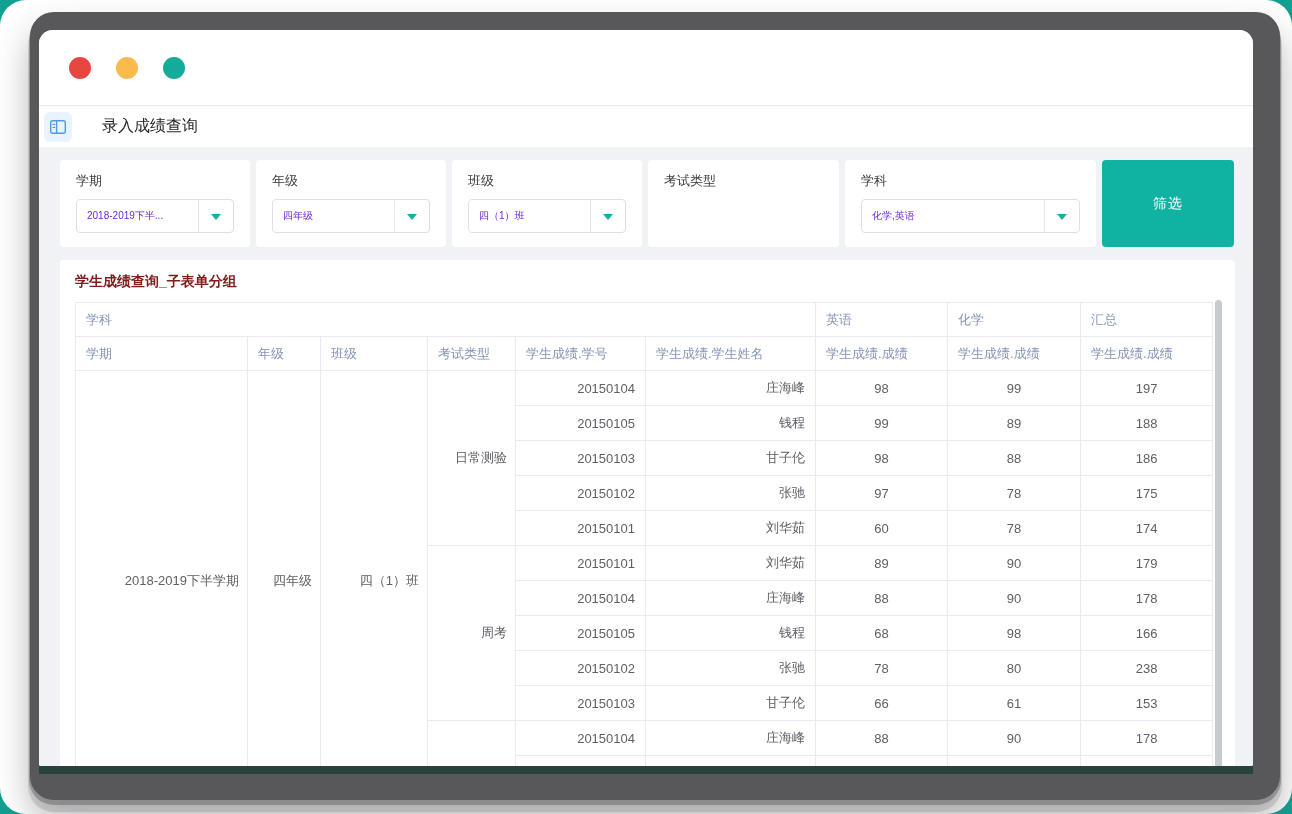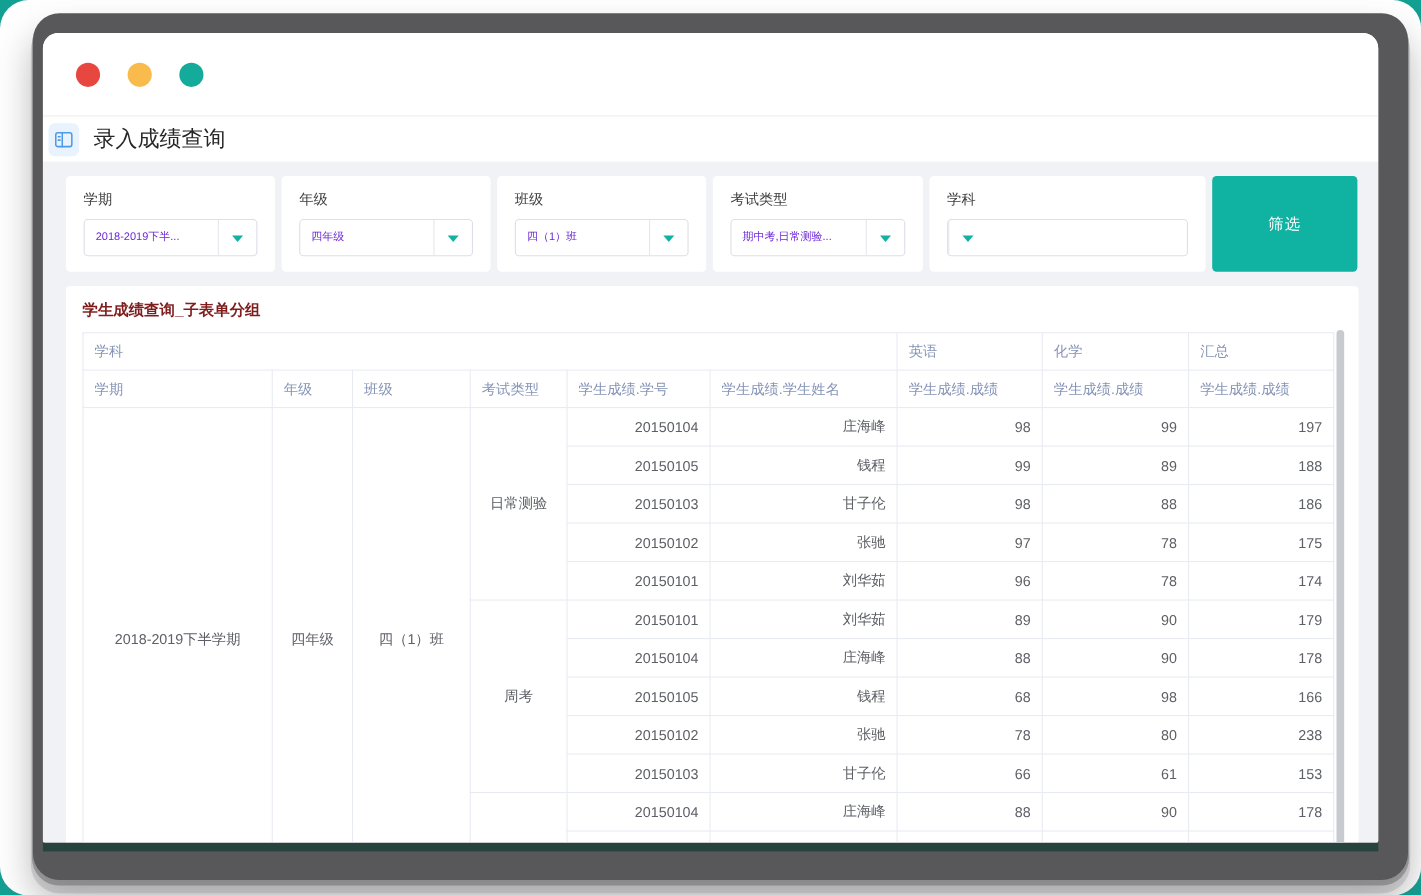--- a/index.html
+++ b/index.html
@@ -41,21 +41,21 @@
 
   
   .toolbar {
     height:41px; background:#fff; display:flex; align-items:center;
     padding-left:5px; flex:none;
   }
   .tool-chip {
     width:28px; height:30px; background:#e8f3fe; border-radius:6px;
     display:flex; align-items:center; justify-content:center; cursor:pointer;
   }
-  .toolbar-title { font-size:20px; color:#262626; margin-left:13px; }
+  .toolbar-title { font-size:16px; color:#262626; margin-left:30px; }
 
   
   .main {
     flex:1; background:#f0f2f6; padding:13px 18px 0 21px;
     display:flex; flex-direction:column; overflow:hidden;
   }
 
   
   .filter-row { display:flex; gap:6px; height:87px; flex:none; }
   .filter-card {
@@ -95,22 +95,22 @@
   .table-title { font-size:14px; font-weight:bold; color:#7f1d1d; line-height:18px; margin-bottom:12px; }
 
   table.grid { border-collapse:collapse; table-layout:fixed; width:1137px; background:#fff; }
   .grid th, .grid td { border:1px solid #e9ebf2; font-weight:normal; }
   .grid th {
     height:34px; font-size:13px; color:var(--header-text,#8593b6);
     text-align:left; padding:0 10px;
   }
   .grid td { height:35px; font-size:13px; color:#5d6066; }
   td.cl { text-align:right; padding:0 10px; }
-  td.cr { text-align:right; padding:0 10px; }
-  td.cg { text-align:center; padding:0 8px; vertical-align:middle; }
+  td.cr { text-align:center; padding:0 10px; }
+  td.cg { text-align:right; padding:0 8px; vertical-align:middle; }
 
   .scroll-thumb {
     position:absolute; right:13px; top:40px; width:7px; height:600px;
     background:#c7cacf; border-radius:4px;
   }
 </style>
 </head>
 <body>
 
 <div class="canvas"></div>
@@ -164,30 +164,25 @@
           <div class="filter-label">班级</div>
           <div class="select">
             <div class="select-value">四（1）班</div>
             <div class="select-arrow">
                 <span class="tri-down"></span>
               </div>
           </div>
         </div>
         <div class="filter-card w2">
           <div class="filter-label">考试类型</div>
-          <div class="select">
-            <div class="select-value">期中考,日常测验...</div>
-            <div class="select-arrow">
-                <span class="tri-down"></span>
-              </div>
-          </div>
         </div>
         <div class="filter-card w3">
           <div class="filter-label">学科</div>
           <div class="select">
+            <div class="select-value">化学,英语</div>
             <div class="select-arrow">
                 <span class="tri-down"></span>
               </div>
           </div>
         </div>
         <button class="filter-button">筛选</button>
       </div>
 
       <div class="table-card">
         <div class="table-title">学生成绩查询_子表单分组</div>
@@ -252,21 +247,21 @@
             <tr>
               <td class="cl">20150102</td>
               <td class="cl">张驰</td>
               <td class="cr">97</td>
               <td class="cr">78</td>
               <td class="cr">175</td>
             </tr>
             <tr>
               <td class="cl">20150101</td>
               <td class="cl">刘华茹</td>
-              <td class="cr">96</td>
+              <td class="cr">60</td>
               <td class="cr">78</td>
               <td class="cr">174</td>
             </tr>
             <tr>
               <td class="cg" rowspan="5">周考</td>
               <td class="cl">20150101</td>
               <td class="cl">刘华茹</td>
               <td class="cr">89</td>
               <td class="cr">90</td>
               <td class="cr">179</td>

